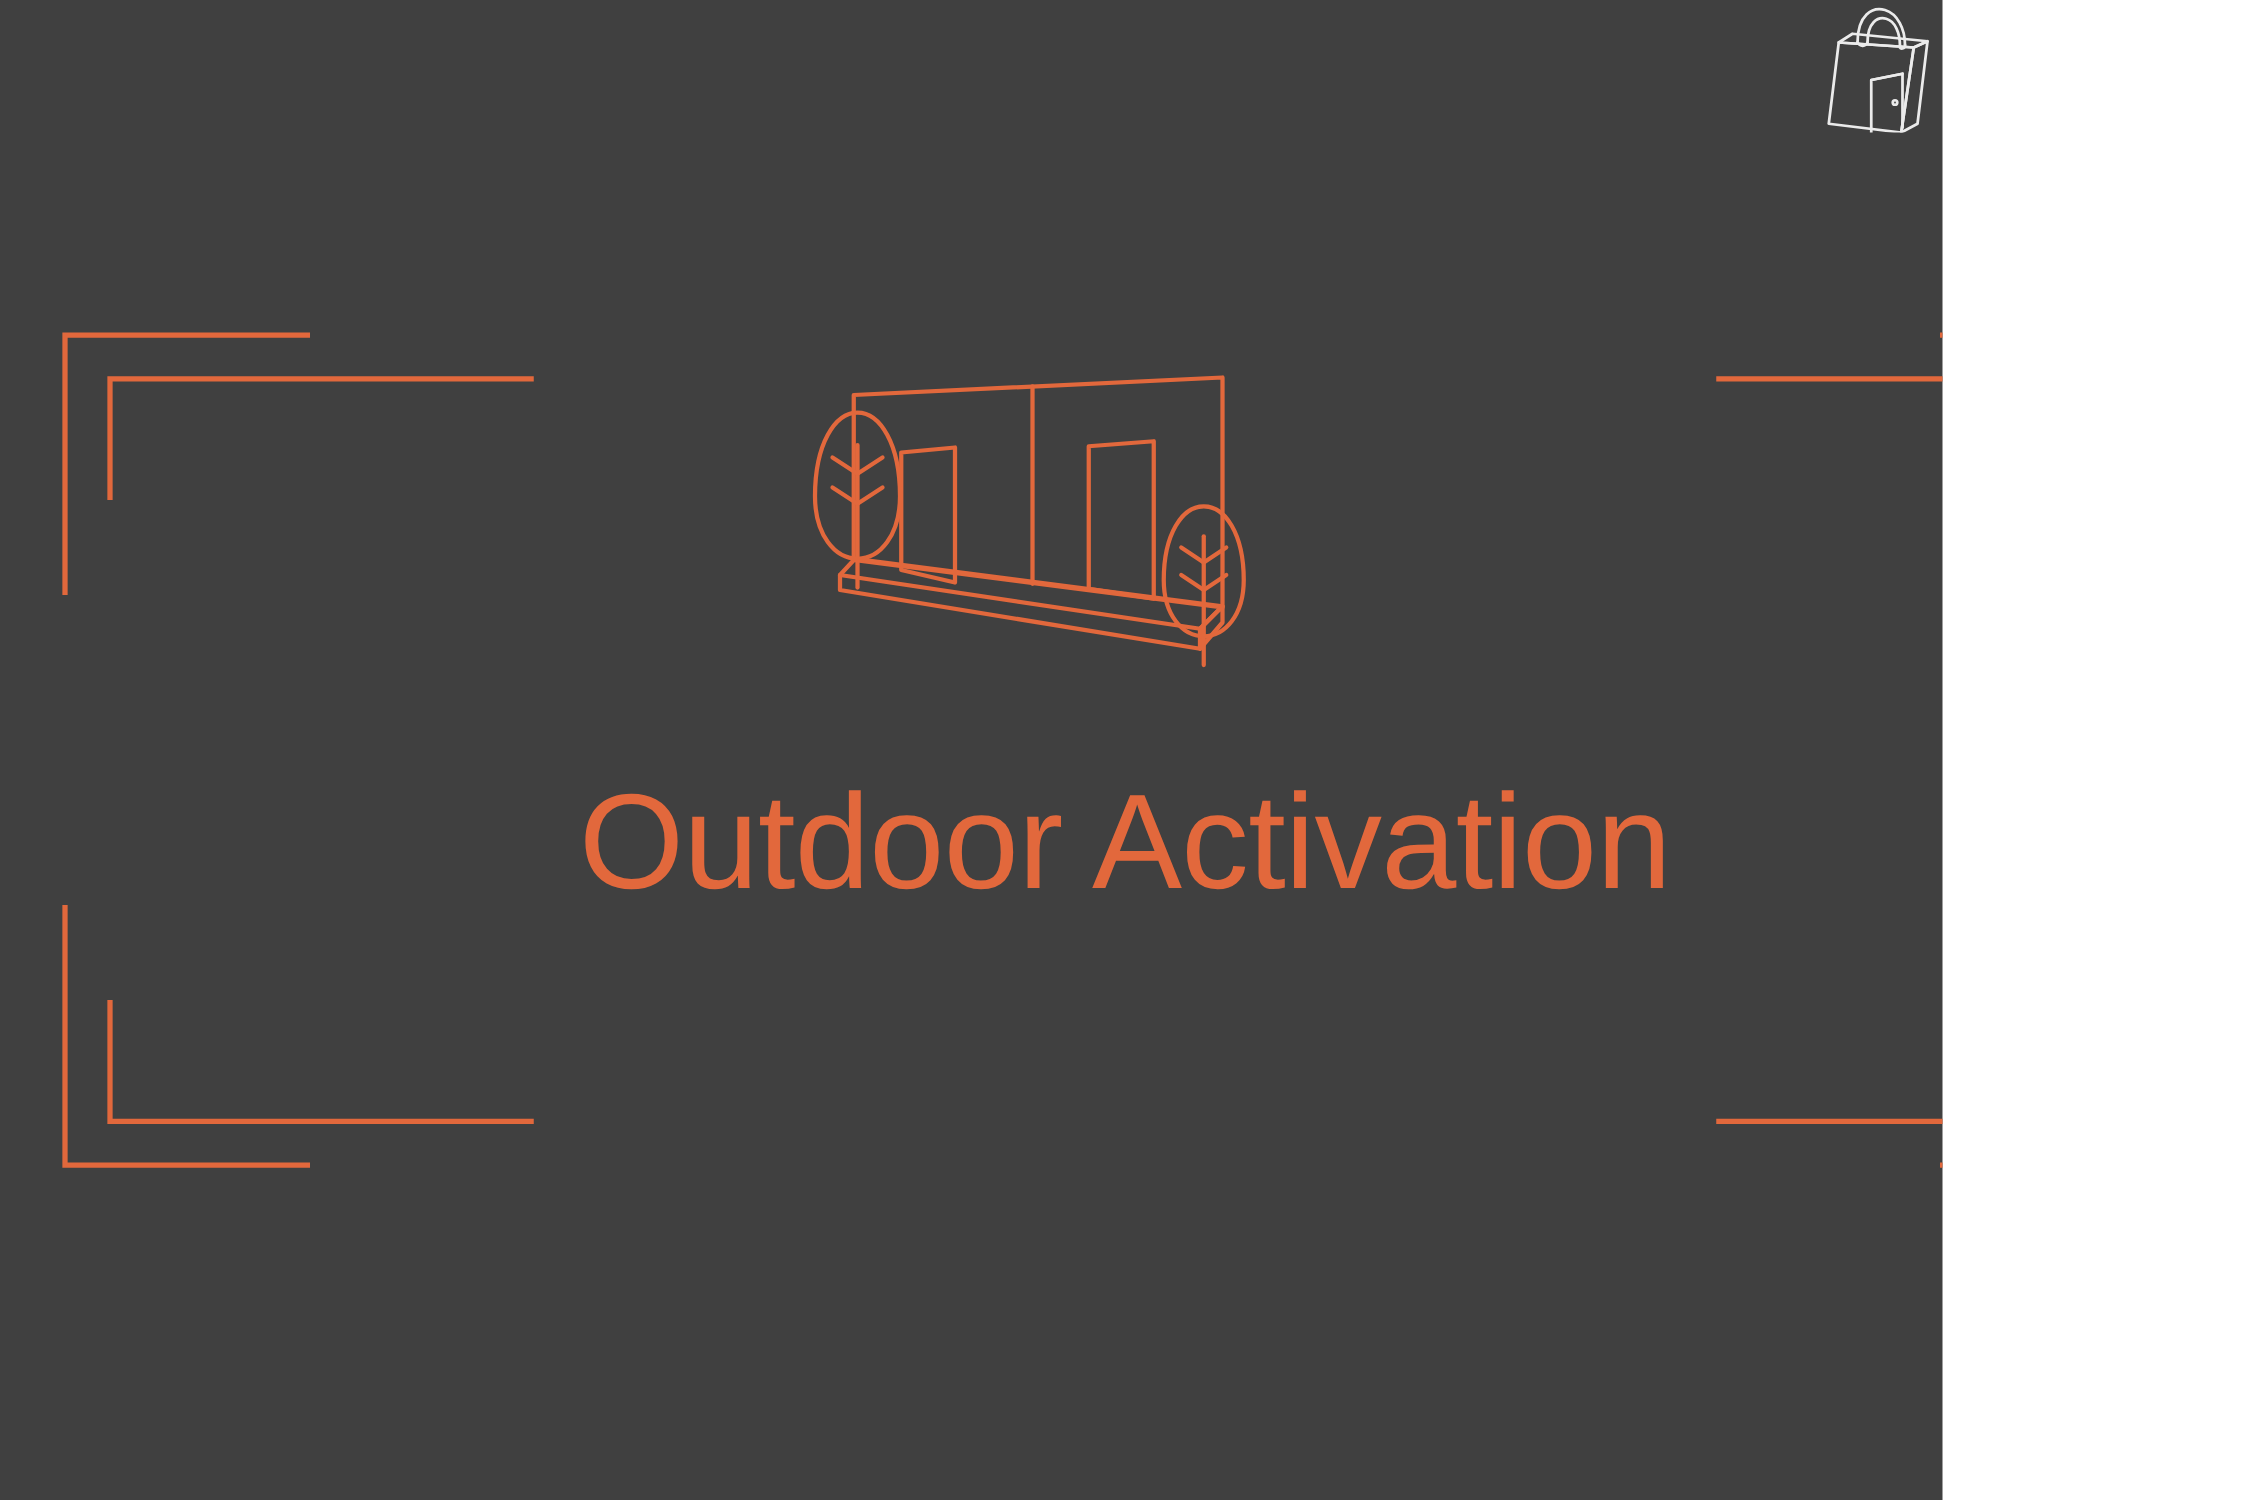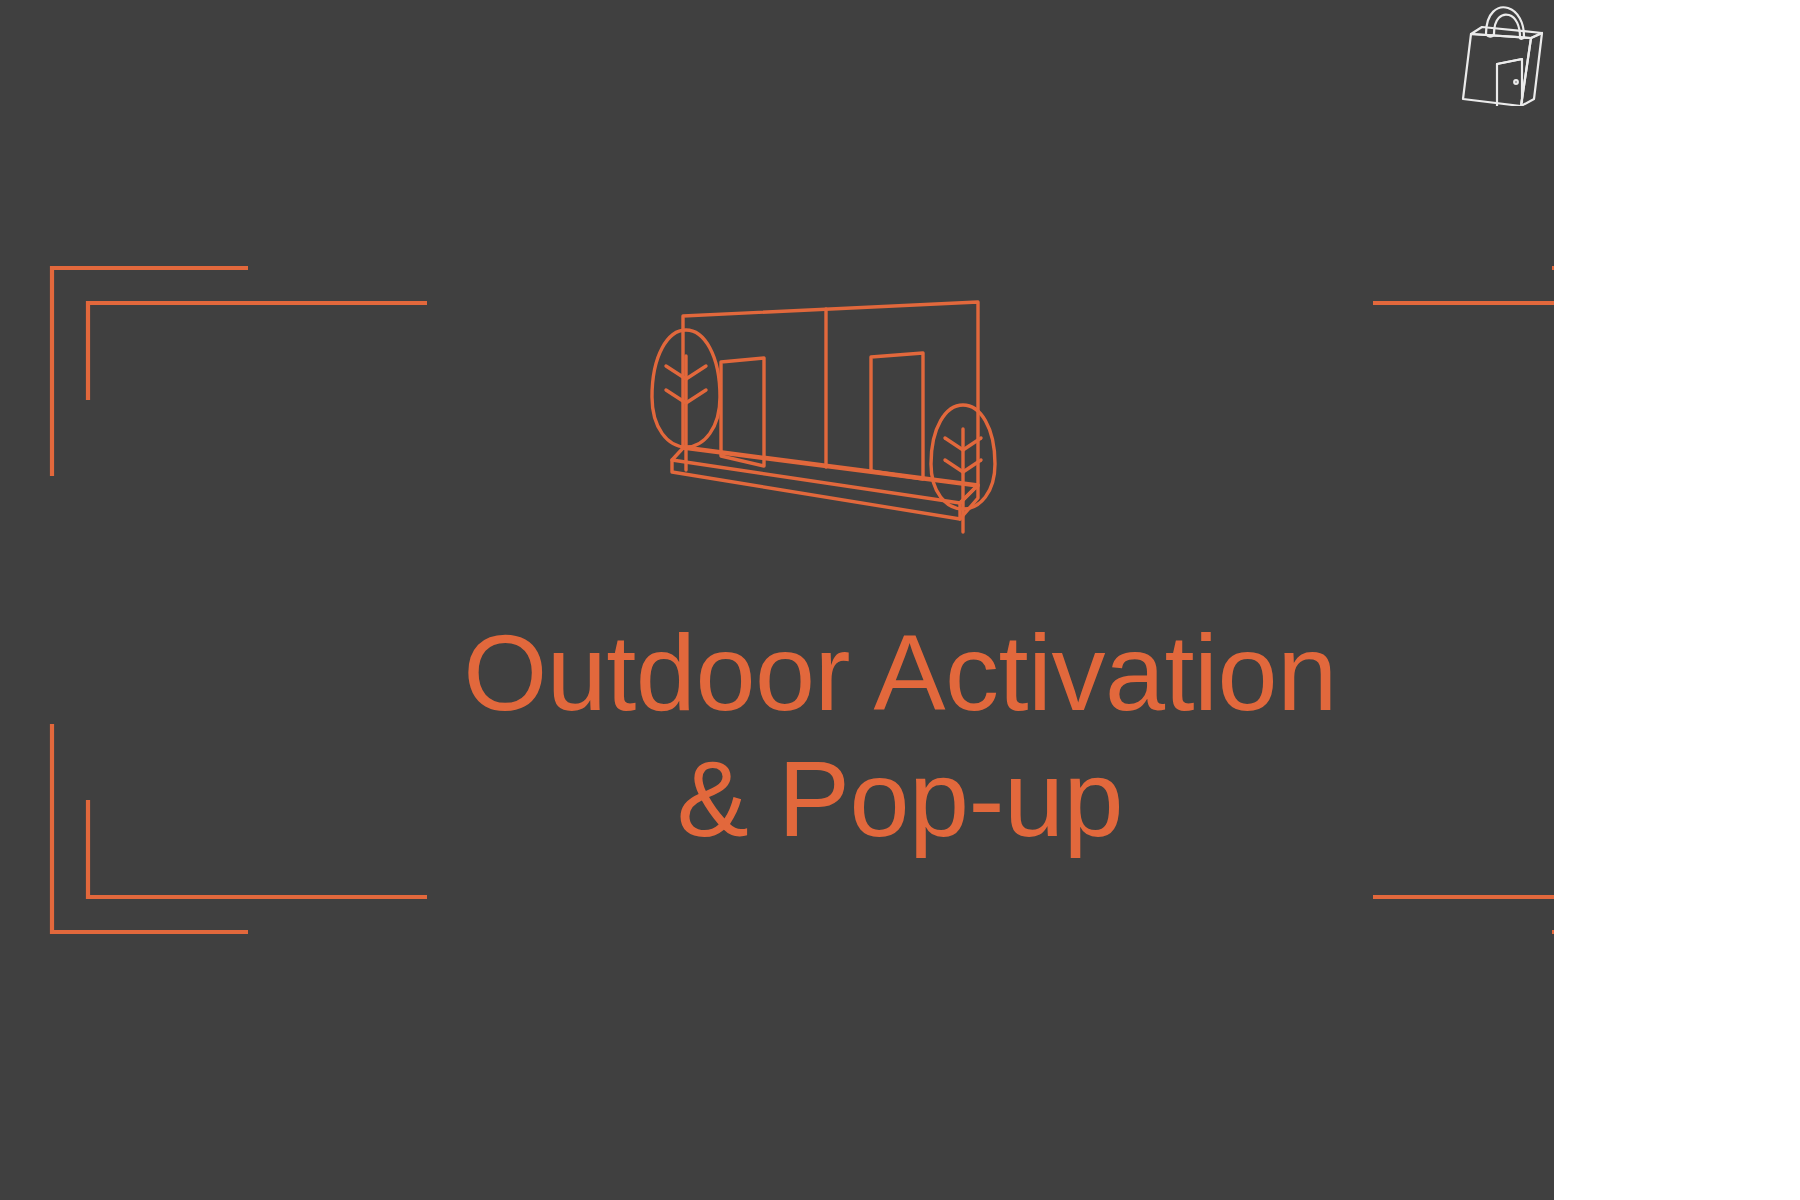--- a/index.html
+++ b/index.html
@@ -139,16 +139,15 @@
         <path d="M323,150 L341,138"></path>
         <path d="M323,172 L305,160"></path>
         <path d="M323,172 L341,160"></path>
       </g>
 
     </g>
   </svg>
 
   <div id="title-block">
     <span class="title-line">Outdoor Activation</span>
-    <span class="title-line">&amp; Pop-up</span>
   </div>
 
 </div>
 
 </body></html>

